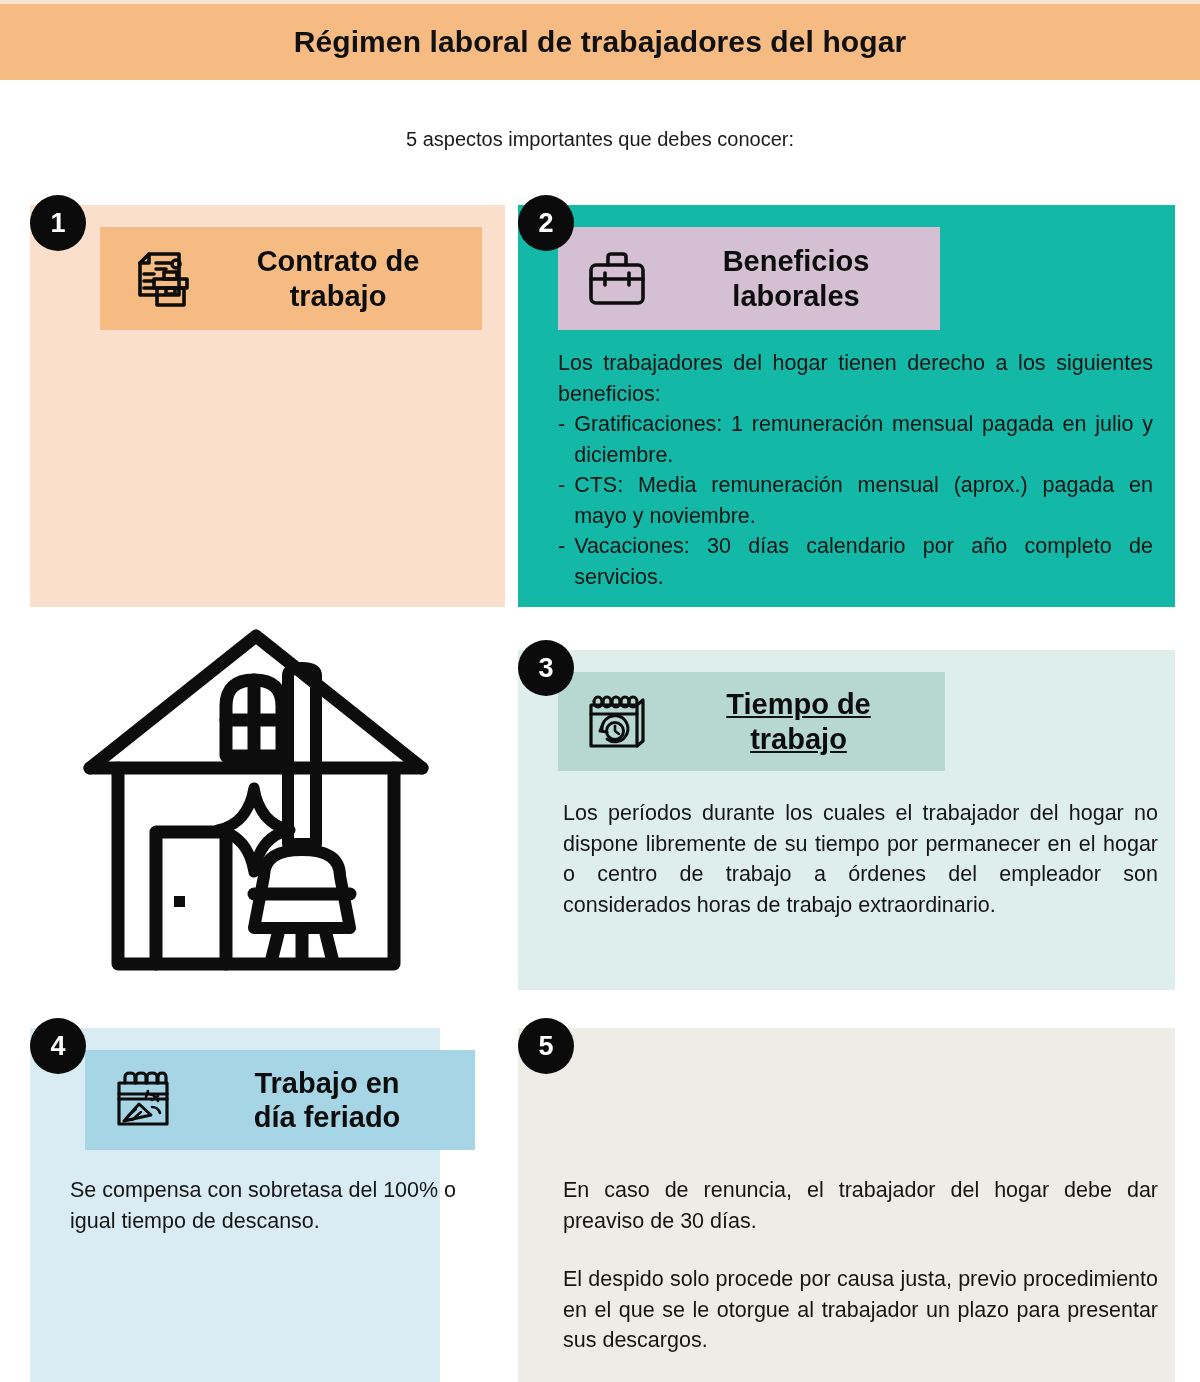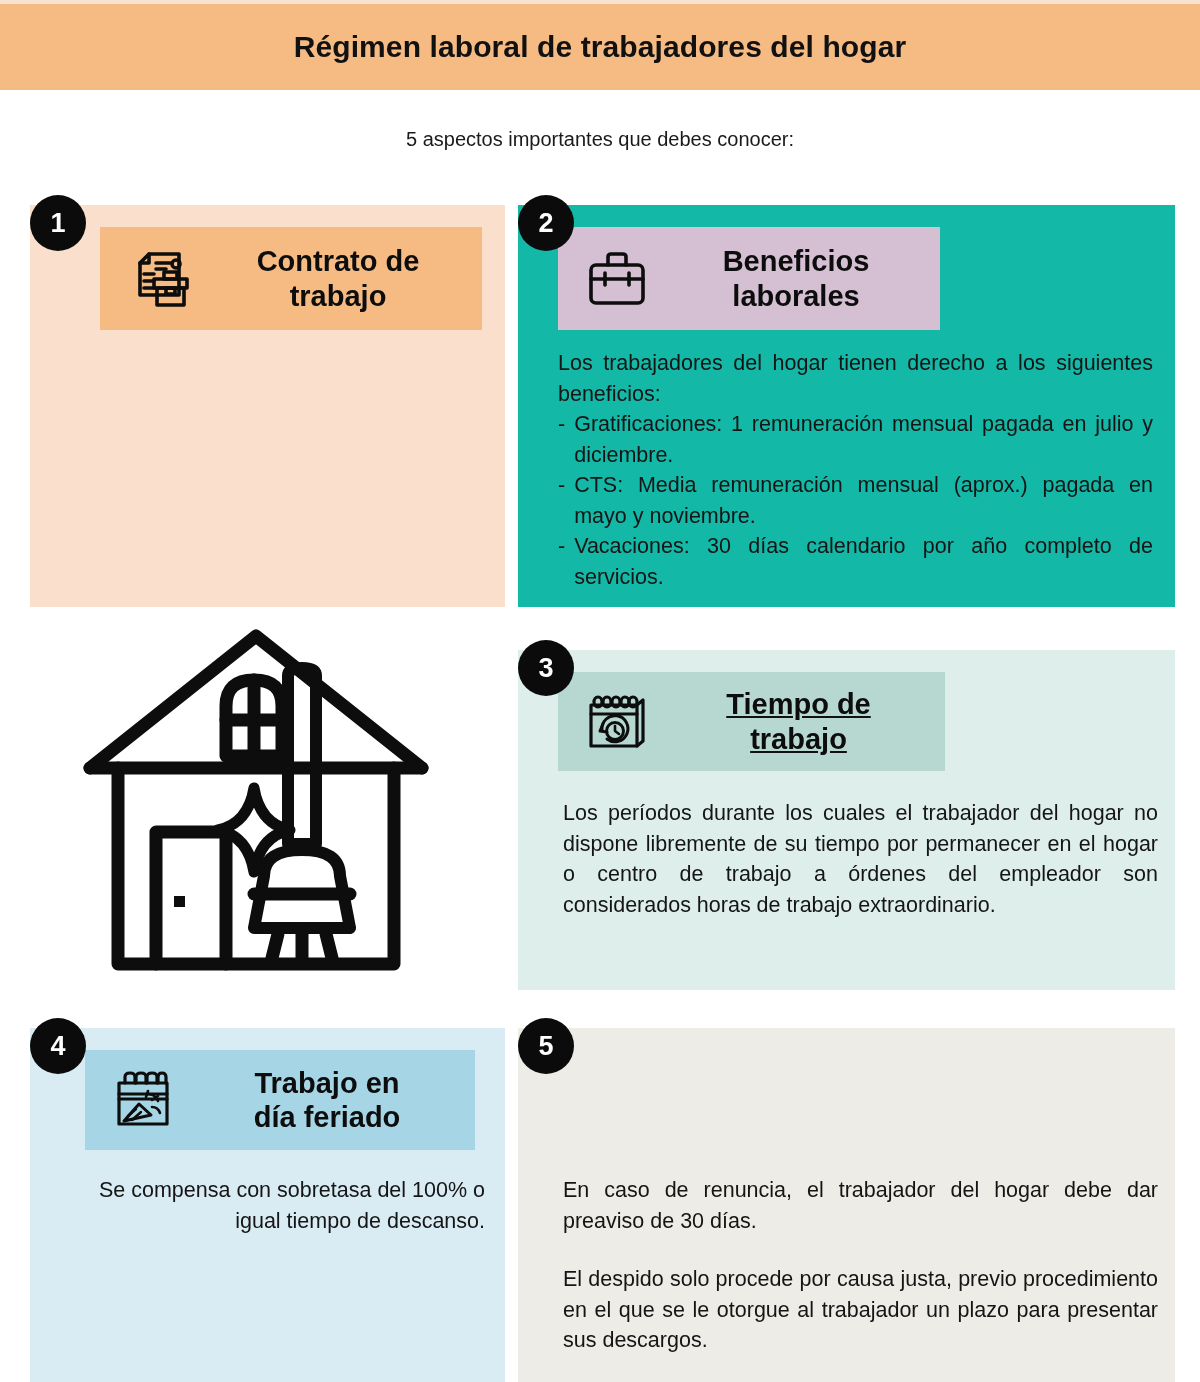--- a/index.html
+++ b/index.html
@@ -20,21 +20,21 @@
   
   .top-strip {
     position: absolute;
     left: 0; top: 0;
     width: 1200px; height: 4px;
     background: #f6e3d0;
   }
   .header-banner {
     position: absolute;
     left: 0; top: 4px;
-    width: 1200px; height: 86px;
+    width: 1200px; height: 76px;
     background: #f5bb83;
     display: flex;
     align-items: center;
     justify-content: center;
   }
   .header-title {
     font-size: 30px;
     font-weight: bold;
     color: #111111;
     letter-spacing: 0.1px;
@@ -83,21 +83,21 @@
     white-space: pre-line;
   }
   .body-text {
     position: absolute;
     font-size: 21.5px;
     line-height: 1.42;
     color: #151515;
     text-align: justify;
     text-justify: inter-word;
   }
-  .body-text.left-align { text-align: right; }
+  .body-text.left-align { text-align: left; }
 
   .bullets {
     margin: 0;
     padding: 0;
     list-style: none;
   }
   .bullets li {
     display: flex;
     gap: 9px;
     text-align: justify;
@@ -249,21 +249,21 @@
     </span>
     <span class="title-text">Tiempo de
 trabajo</span>
   </div>
   <div class="body-text" style="left:45px; top:148px; width:595px;">
     <div>Los períodos durante los cuales el trabajador del hogar no dispone libremente de su tiempo por permanecer en el hogar o centro de trabajo a órdenes del empleador son considerados horas de trabajo extraordinario.</div>
   </div>
 </div>
 <div class="badge" style="left:518px; top:640px;">3</div>
 
-<div class="card" style="left:30px; top:1028px; width:475px; height:354px; background:#d9ecf4;">
+<div class="card" style="left:30px; top:1028px; width:410px; height:354px; background:#d9ecf4;">
   <div class="title-bar" style="left:55px; top:22px; width:390px; height:100px; background:#a6d6e6;">
     <span class="title-icon">
       <svg width="72" height="72" viewBox="0 0 72 72" fill="none" stroke="#0d0d0d" stroke-width="3.2" stroke-linejoin="round" stroke-linecap="round">
         <rect x="11" y="19" width="48" height="41"></rect>
         <line x1="11" y1="30" x2="59" y2="30"></line>
         <line x1="11" y1="35" x2="59" y2="35"></line>
         <path d="M17 19 L17 13 Q17 9 22 9 Q27 9 27 13 L27 19"></path>
         <path d="M28 19 L28 13 Q28 9 33 9 Q38 9 38 13 L38 19"></path>
         <path d="M39 19 L39 13 Q39 9 44 9 Q49 9 49 13 L49 19"></path>
         <path d="M50 19 L50 13 Q50 9 54 9 Q58 9 58 13 L58 19"></path>

